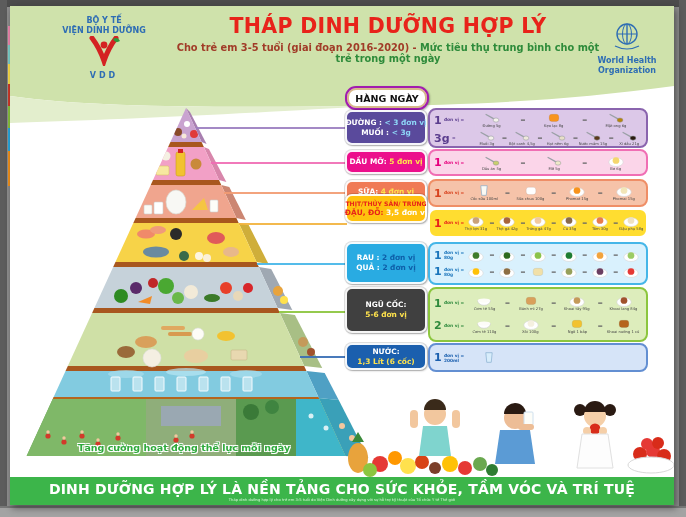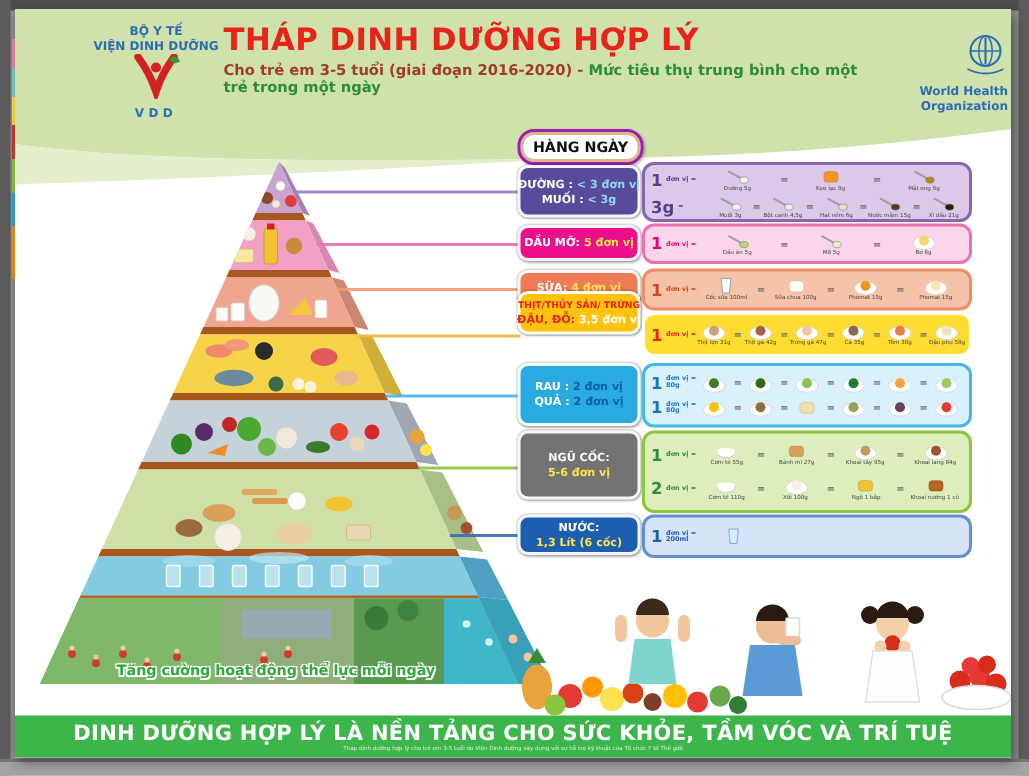--- a/index.html
+++ b/index.html
@@ -14,26 +14,26 @@
   .page-sliver{left:8px;top:26px;width:5px;height:160px;
      background:linear-gradient(#f28ab2 0 12%,#7fd4ce 12% 24%,#ffe14d 24% 36%,#d23a2a 36% 50%,#8bc63f 50% 64%,#29abe2 64% 78%,#f7941d 78% 100%)}
   
   #poster{left:10px;top:6px;width:664px;height:499px;background:#fff;box-shadow:2px 3px 7px rgba(0,0,0,.45);overflow:hidden}
   
   .hdr-svg{left:0;top:0}
   .logo-block{left:36px;top:10px;width:116px;text-align:center;color:#2e6db4;font-weight:bold}
   .logo-l1{font-size:8px;line-height:1.25}
   .logo-l2{font-size:8px;line-height:1.25}
   .logo-acr{font-size:8px;letter-spacing:3px;margin-top:1px}
-  .title-block{left:139px;top:9px;width:424px;text-align:left}
+  .title-block{left:166px;top:9px;width:424px;text-align:center}
   .poster-title{font-size:20.5px;font-weight:800;color:#e8231a;letter-spacing:.3px;line-height:1.15}
   .poster-sub{font-size:9.8px;font-weight:bold;margin-top:3px;line-height:1.2}
   .sub-left{color:#a13c28}
   .sub-right{color:#2e8b3a}
-  .who-block{left:572px;top:14px;width:90px;text-align:right;color:#2e6db4;font-weight:bold}
+  .who-block{left:572px;top:14px;width:90px;text-align:center;color:#2e6db4;font-weight:bold}
   .who-lines{font-size:8px;line-height:1.2;margin-top:2px}
   
   .badge{left:335px;top:80px;width:80px;height:20px;background:#fff;border:2px solid #a21caf;border-radius:11px;
          box-shadow:inset 0 0 0 2px #d8b98a,1px 1px 2px rgba(0,0,0,.3);
          display:flex;align-items:center;justify-content:center;font-size:9.5px;font-weight:bold;color:#111}
   
   .cline{position:absolute;height:2px;opacity:.92}
   
   .lbox{position:absolute;left:335px;width:82px;border:2px solid rgba(255,255,255,.95);border-radius:7px;
         box-shadow:0 0 0 1px rgba(0,0,0,.12),1px 1px 2px rgba(0,0,0,.25);box-sizing:border-box;
@@ -307,21 +307,21 @@
       <div class="lbox-line"><span style="color: rgb(255, 255, 255);">SỮA: </span><span style="color: rgb(255, 227, 77); text-align: center;">4 đơn vị</span></div>
     </div>
     <div class="lbox" style="top: 188px; height: 29px; background: rgb(255, 194, 14);">
       <div class="lbox-line small"><span style="color: rgb(232, 35, 26);">THỊT/THỦY SẢN/ TRỨNG</span></div>
       <div class="lbox-line"><span style="color: rgb(232, 35, 26);">ĐẬU, ĐỖ: </span><span style="color: rgb(255, 255, 255);">3,5 đơn vị</span></div>
     </div>
     <div class="lbox" style="top: 236px; height: 42px; background: rgb(41, 171, 226);">
       <div class="lbox-line"><span style="color: rgb(255, 255, 255);">RAU : </span><span style="color: rgb(14, 94, 168);">2 đơn vị</span></div>
       <div class="lbox-line"><span style="color: rgb(255, 255, 255);">QUẢ : </span><span style="color: rgb(14, 94, 168);">2 đơn vị</span></div>
     </div>
-    <div class="lbox" style="top: 281px; height: 46px; background: #737373;">
+    <div class="lbox" style="top: 281px; height: 46px; background: #404040;">
       <div class="lbox-line"><span style="color: rgb(255, 255, 255);">NGŨ CỐC:</span></div>
       <div class="lbox-line"><span style="color: rgb(255, 227, 77);">5-6 đơn vị</span></div>
     </div>
     <div class="lbox" style="top: 337px; height: 27px; background: rgb(27, 95, 174); justify-content: center;">
       <div class="lbox-line"><span style="color: rgb(255, 255, 255);">NƯỚC:</span></div>
       <div class="lbox-line"><span style="color: rgb(255, 227, 77);">1,3 Lít (6 cốc)</span></div>
     </div>
     <div class="panel" style="top: 102px; height: 40px; background: rgb(220, 200, 232); border-color: rgb(138, 100, 174);">
       <div class="prow">
         <span class="pnum" style="color: rgb(91, 61, 142);">1</span>

